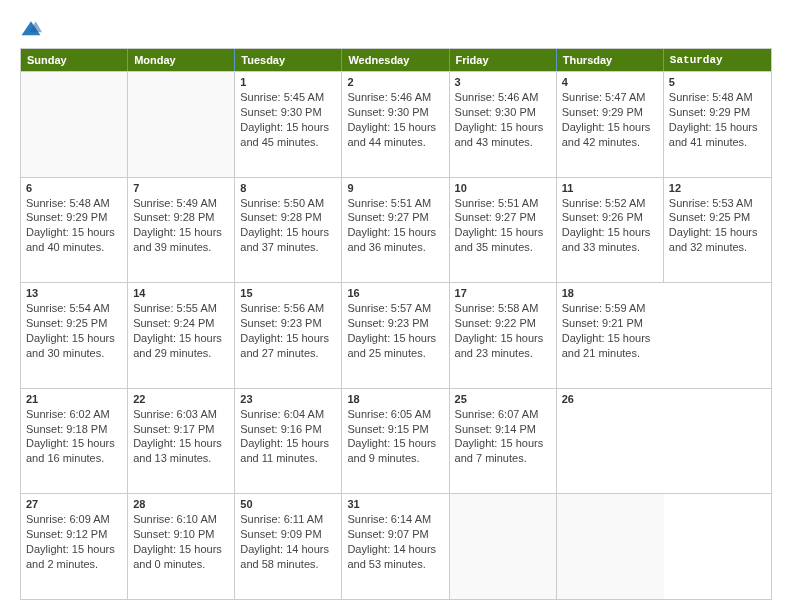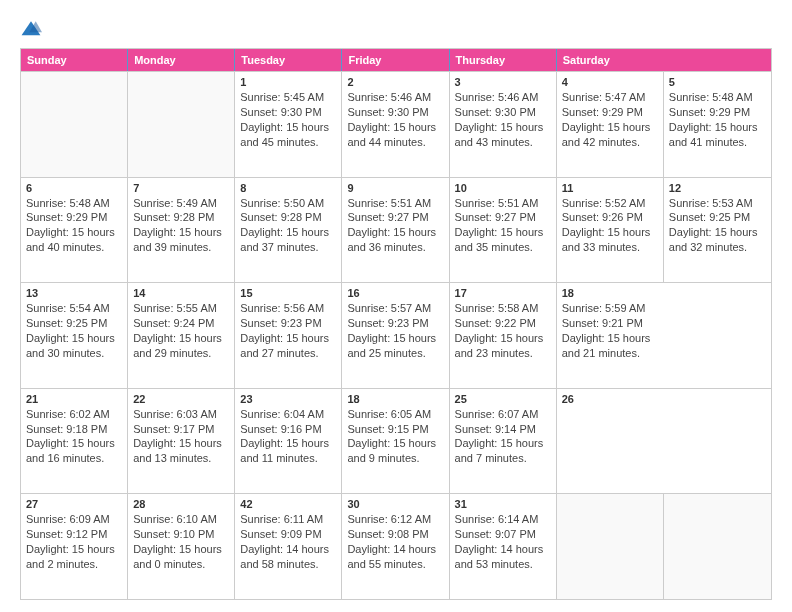--- a/index.html
+++ b/index.html
@@ -62,31 +62,31 @@
     }
     .calendar {
       flex: 1;
       display: flex;
       flex-direction: column;
       border: 1px solid #ccc;
     }
     .cal-header {
       display: grid;
       grid-template-columns: repeat(7, 1fr);
-      background: #ec4899;
+      background: #4d7c0f;
     }
     .cal-header-cell {
       color: #fff;
       font-size: 11px;
       font-weight: bold;
       padding: 5px 6px;
       text-align: left;
       border-right: 1px solid #5599cc;
     }
-    .cal-header-cell:last-child { border-right: none; }
+    .cal-header-cell:last-child { border-right: none; font-family: Liberation Mono, monospace; }
     .cal-body {
       flex: 1;
       display: flex;
       flex-direction: column;
     }
     .cal-row {
       display: grid;
       grid-template-columns: repeat(7, 1fr);
       flex: 1;
       border-top: 1px solid #ccc;
@@ -133,20 +133,21 @@
       <div class="month-title"></div>
       <div class="subtitle"></div>
     </div>
   </div>
 
   <div class="calendar">
     <div class="cal-header" id="cal-header">
         <div class="cal-header-cell">Sunday</div>
         <div class="cal-header-cell">Monday</div>
         <div class="cal-header-cell">Tuesday</div>
+        <div class="cal-header-cell">Wednesday</div>
         <div class="cal-header-cell">Friday</div>
         <div class="cal-header-cell">Thursday</div>
         <div class="cal-header-cell">Saturday</div>
       </div>
     <div class="cal-body" id="cal-body">
         <div class="cal-row">
           <div class="cal-cell empty"></div>
           <div class="cal-cell empty"></div>
           <div class="cal-cell">
             <span class="day-number">1</span>
@@ -253,26 +254,22 @@
         <div class="cal-row">
           <div class="cal-cell">
             <span class="day-number">27</span>
             <div class="cell-info">Sunrise: 6:09 AM<br>Sunset: 9:12 PM<br>Daylight: 15 hours and 2 minutes.</div>
           </div>
           <div class="cal-cell">
             <span class="day-number">28</span>
             <div class="cell-info">Sunrise: 6:10 AM<br>Sunset: 9:10 PM<br>Daylight: 15 hours and 0 minutes.</div>
           </div>
           <div class="cal-cell">
-            <span class="day-number">42</span>
+            <span class="day-number">50</span>
             <div class="cell-info">Sunrise: 6:11 AM<br>Sunset: 9:09 PM<br>Daylight: 14 hours and 58 minutes.</div>
-          </div>
-          <div class="cal-cell">
-            <span class="day-number">30</span>
-            <div class="cell-info">Sunrise: 6:12 AM<br>Sunset: 9:08 PM<br>Daylight: 14 hours and 55 minutes.</div>
           </div>
           <div class="cal-cell">
             <span class="day-number">31</span>
             <div class="cell-info">Sunrise: 6:14 AM<br>Sunset: 9:07 PM<br>Daylight: 14 hours and 53 minutes.</div>
           </div>
           <div class="cal-cell empty"></div>
           <div class="cal-cell empty"></div>
         </div>
       </div>
   </div>

